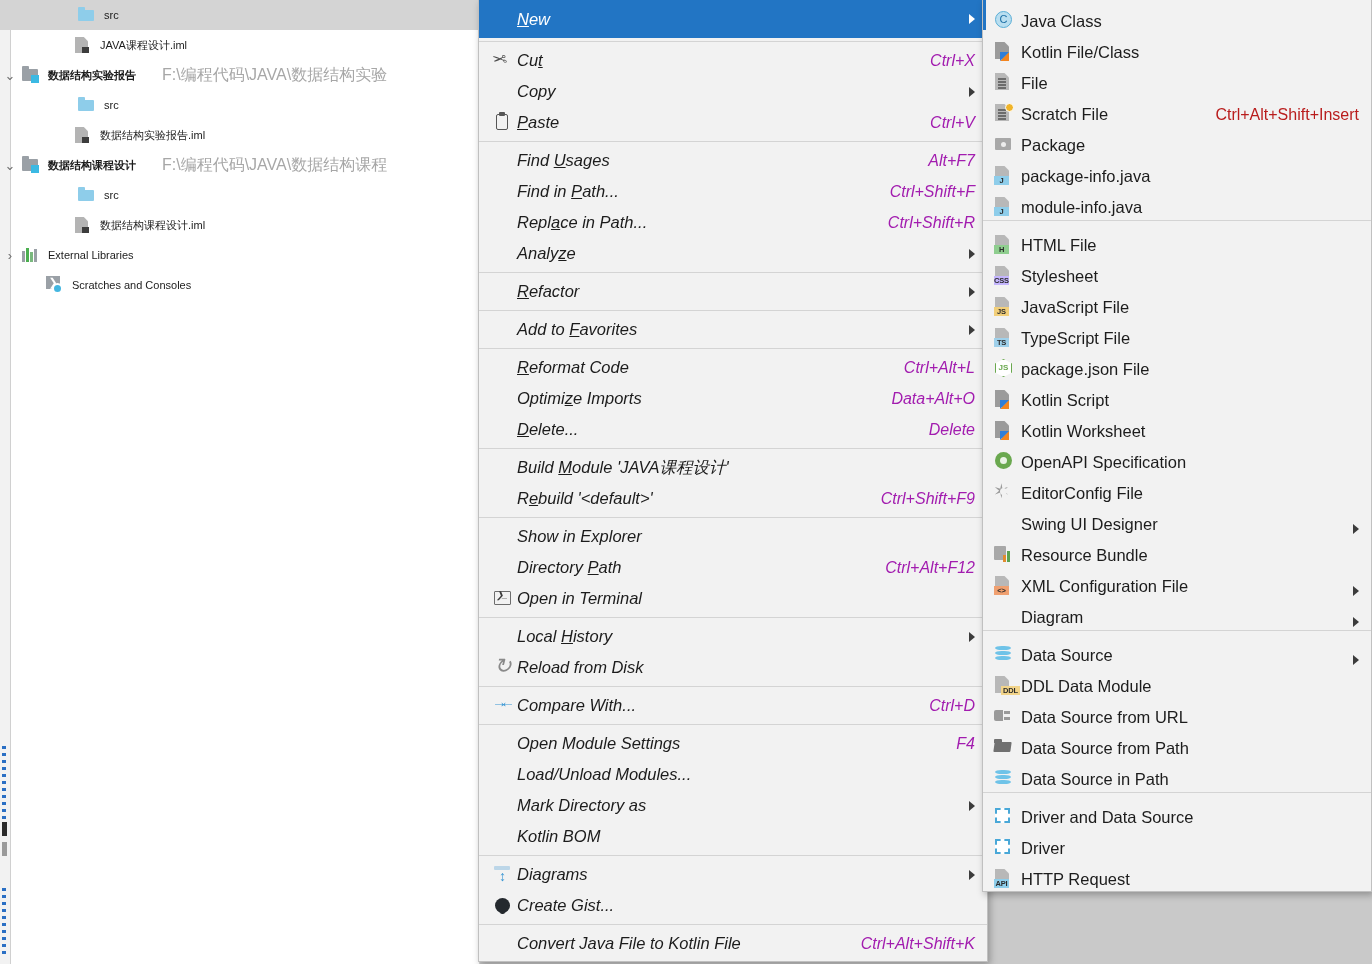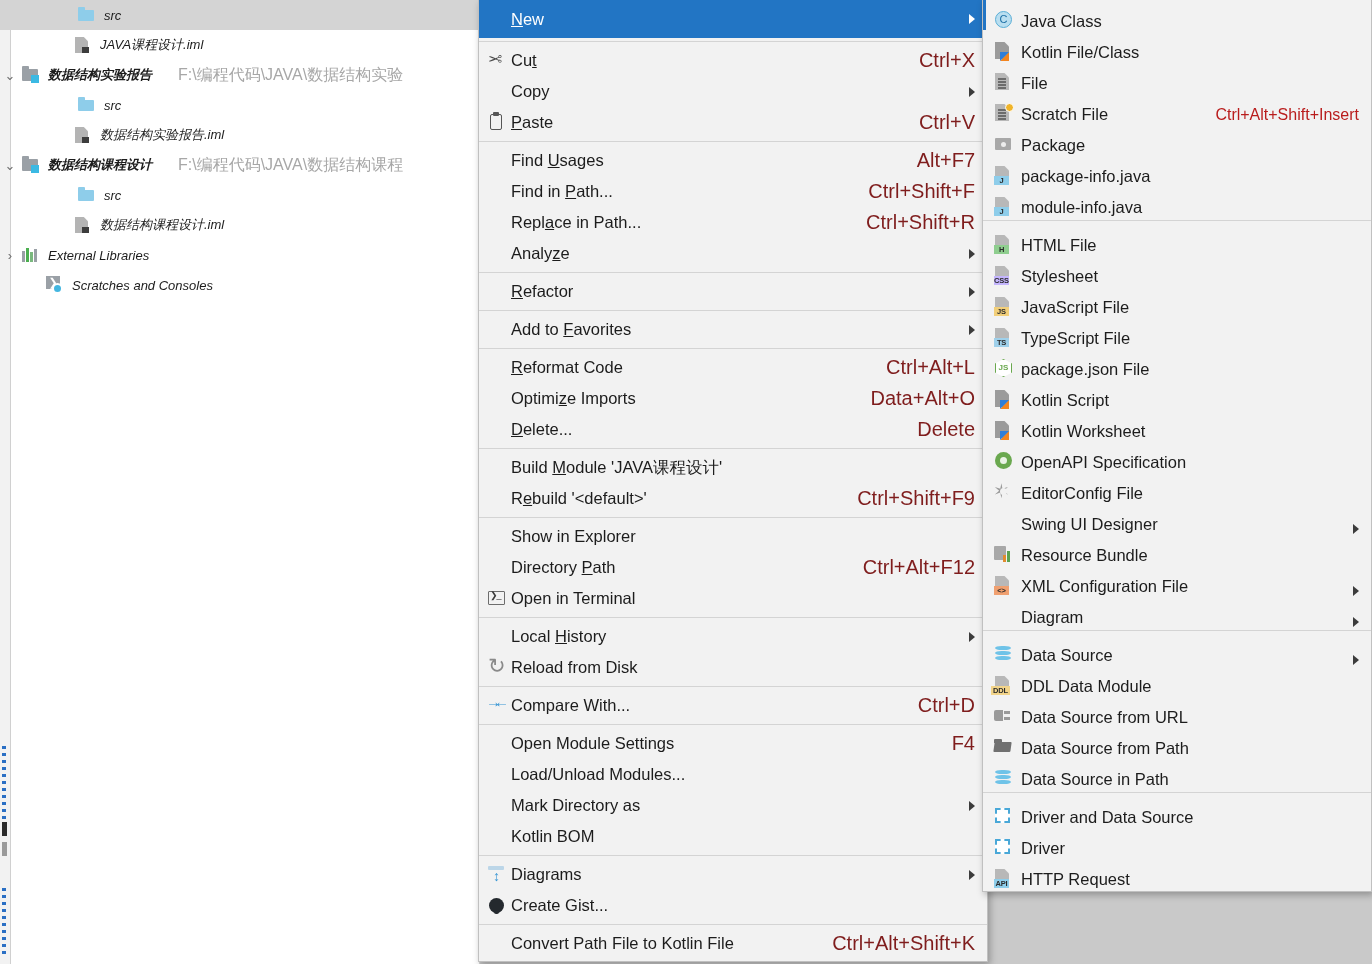--- a/index.html
+++ b/index.html
@@ -33,21 +33,21 @@
     position: relative; height: 30px; display: flex; align-items: center;
     font-size: 16.5px; color: #1c1c1c; white-space: nowrap;
     padding-left: 0; box-sizing: border-box;
   }
   .tree-row.selected { background: #d4d4d4; }
   .tree-arrow {
     width: 20px; text-align: center; color: #6e6e6e; font-size: 13px;
     flex: 0 0 20px; line-height: 1;
   }
   .tree-ico { flex: 0 0 22px; width: 22px; height: 20px; position: relative; margin-right: 6px; }
-  .tree-label { font-size: 13px; font-style: italic; }
+  .tree-label { font-size: 11px; }
   .tree-label.bold { font-weight: bold; }
   .tree-path { color: #a7a7a7; font-size: 16px; margin-left: 26px; }
 
   
   .ic-folder::before{
     content:""; position:absolute; left:2px; top:5px; width:16px; height:11px;
     background:#8ecdea; border-radius:1px;
   }
   .ic-folder::after{
     content:""; position:absolute; left:2px; top:2px; width:7px; height:4px;
@@ -96,28 +96,28 @@
   #main-menu {
     position: absolute; left: 478px; top: 0; width: 510px;
     background: #f2f2f2;
     border: 1px solid #c0c0c0; border-top: none;
     box-sizing: border-box;
     box-shadow: 2px 3px 7px rgba(0,0,0,0.28);
     padding-bottom: 2px;
   }
   .mi {
     position: relative; display: flex; align-items: center;
-    height: 31px; padding: 0 12px 0 6px; box-sizing: border-box;
-    font-size: 16.5px; color: #1c1c1c; white-space: nowrap;
+    height: 31px; padding: 0 12px 0 12px; box-sizing: border-box;
+    font-size: 16.5px; color: #1c1c1c; white-space: nowrap; font-style: italic;
   }
   .mi.hl { background: #2275c4; color: #ffffff; height: 38px; }
   .mi-ico { flex: 0 0 26px; width: 26px; height: 22px; position: relative; }
   .mi-text { flex: 1 1 auto; }
   .mi-text u { text-decoration: underline; }
-  .mi-key { color: #7f1d1d; font-size: 20px; margin-left: 20px; }
+  .mi-key { color: #a21caf; font-size: 16px; margin-left: 20px; }
   .mi-arrow {
     margin-left: 14px; width: 0; height: 0;
     border-left: 6px solid #3c3c3c; border-top: 5px solid transparent;
     border-bottom: 5px solid transparent;
   }
   .mi.hl .mi-arrow { border-left-color: #ffffff; }
   .sep { height: 1px; background: #d4d4d4; margin: 3px 0; }
 
   
   .ic-cut::before{
@@ -550,21 +550,21 @@
         <span class="mi-text">Diagrams</span>
         <span class="mi-arrow"></span>
       </div>
       <div class="mi">
         <span class="mi-ico ic-gist"></span>
         <span class="mi-text">Create Gist...</span>
       </div>
       <div class="sep"></div>
       <div class="mi">
         <span class="mi-ico"></span>
-        <span class="mi-text">Convert Path File to Kotlin File</span>
+        <span class="mi-text">Convert Java File to Kotlin File</span>
         <span class="mi-key">Ctrl+Alt+Shift+K</span>
       </div>
     </div>
 
   <div id="sub-menu">
     <div id="sub-accent"></div>
   <div class="si">
         <span class="si-ico ic-jclass"></span>
         <span class="si-text">Java Class</span>
       </div>
@@ -680,21 +680,21 @@
         <span class="si-ico ic-db">
           <i></i>
           <i></i>
           <i></i>
         </span>
         <span class="si-text">Data Source</span>
         <span class="si-arrow"></span>
       </div>
       <div class="si">
         <span class="si-ico pg">
-          <span class="tag ddl" style="min-width: 19px; left: 0;">DDL</span>
+          <span class="tag ddl" style="min-width: 19px; left: 10px;">DDL</span>
         </span>
         <span class="si-text">DDL Data Module</span>
       </div>
       <div class="si">
         <span class="si-ico ic-plug"></span>
         <span class="si-text">Data Source from URL</span>
       </div>
       <div class="si">
         <span class="si-ico ic-ofolder"></span>
         <span class="si-text">Data Source from Path</span>

